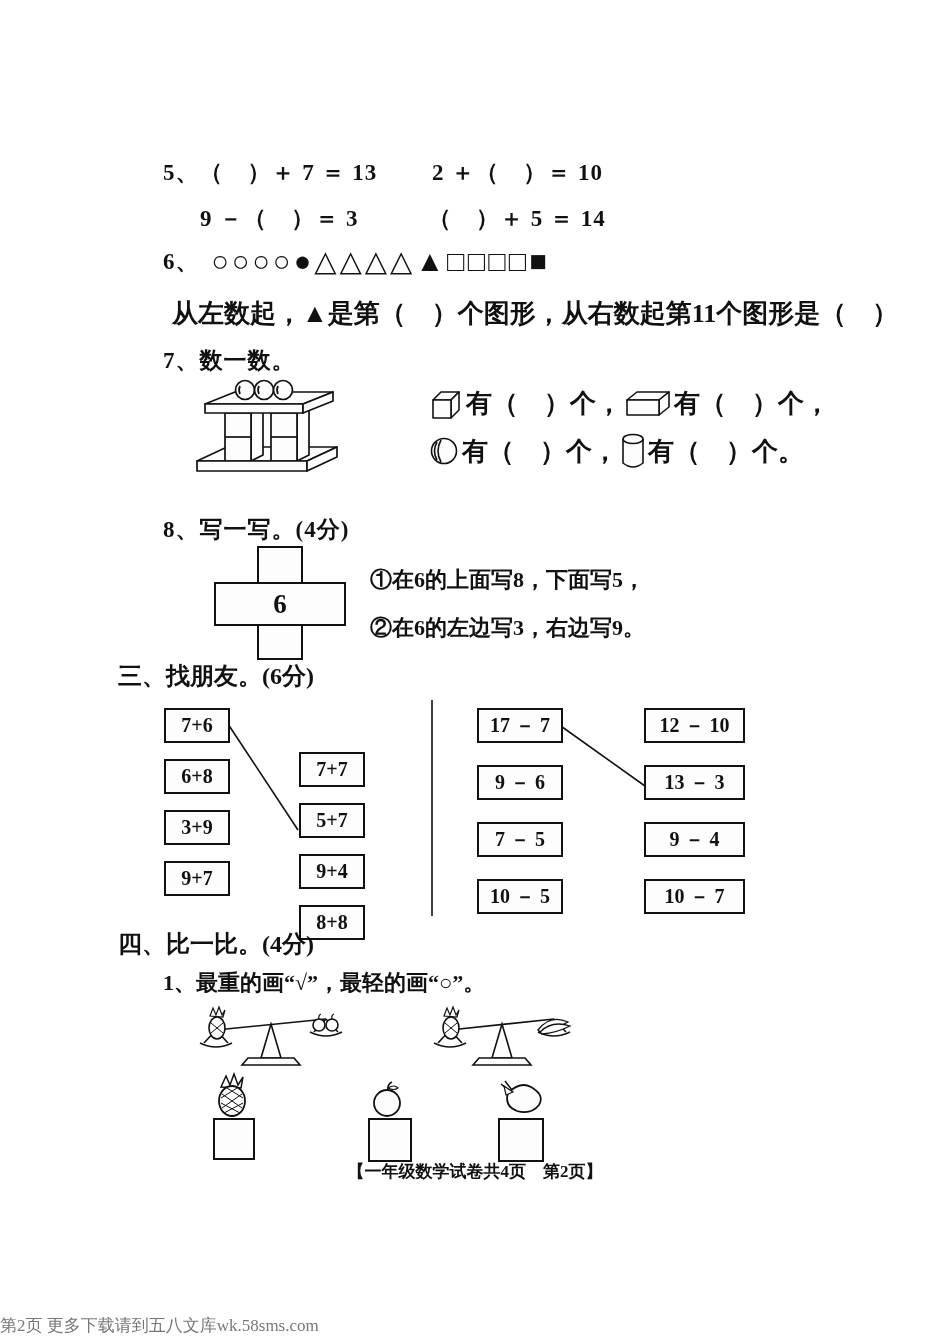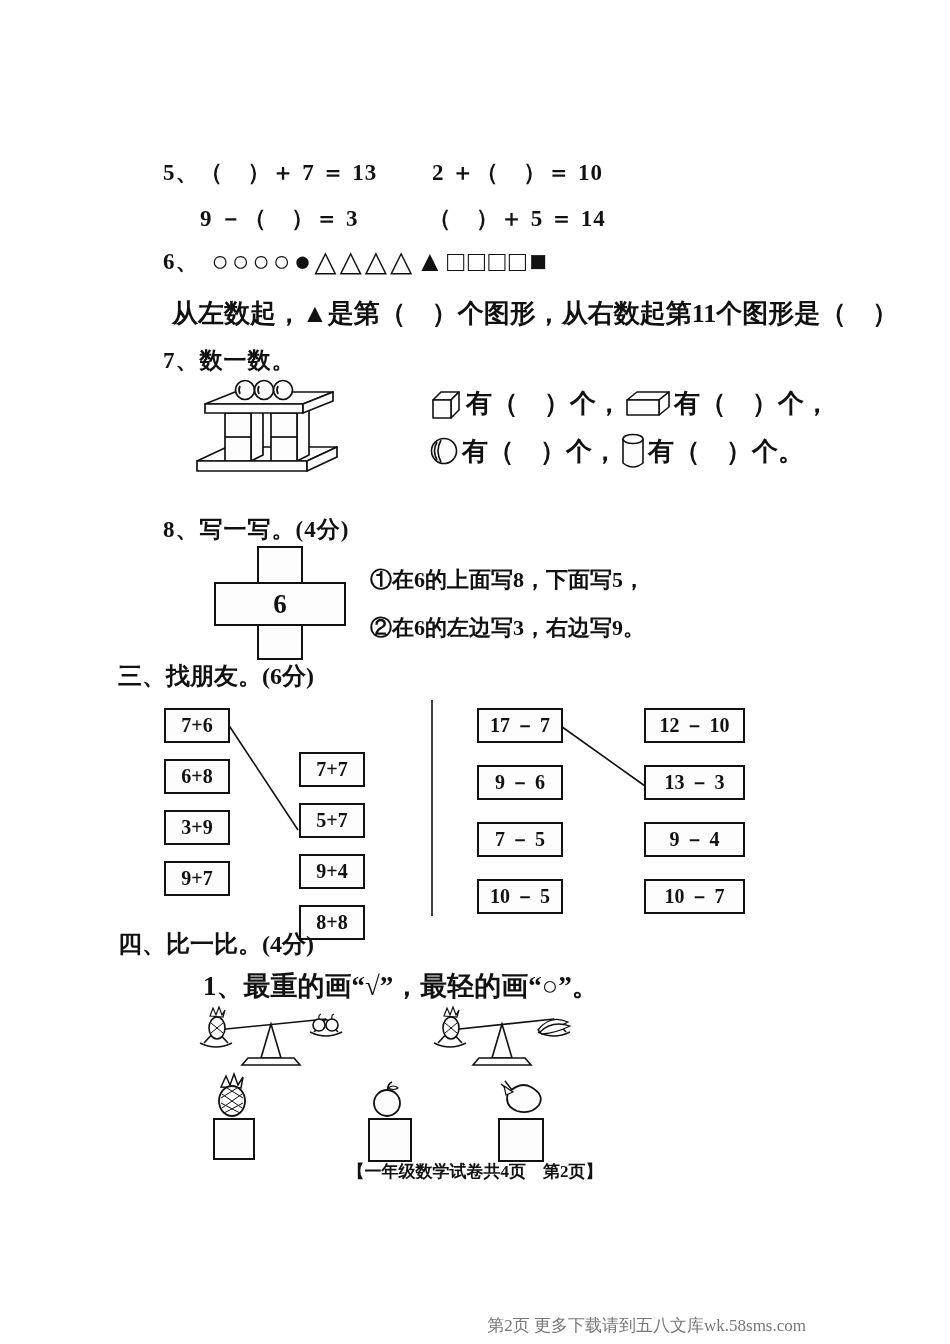--- a/index.html
+++ b/index.html
@@ -14,22 +14,22 @@
   .qline{display:flex;align-items:center;gap:2px;}
   .mcol{position:absolute;display:flex;flex-direction:column;}
   .mcol.g20{gap:16px;}
   .mcol.g22{gap:22px;}
   .mbox{border:2px solid #111;height:31px;display:flex;align-items:center;justify-content:center;
         font-size:20px;font-weight:700;background:#fdfdfd;white-space:nowrap;}
   .w64{width:62px;}.w82{width:82px;}.w97{width:97px;}
   .ansbox{position:absolute;border:2px solid #111;background:#fdfdfd;}
   .footer-note{position:absolute;left:0;top:1160px;width:950px;text-align:center;
                font-size:17px;font-weight:700;}
-  .bottom-bar{position:absolute;left:0;top:1314px;width:782px;text-align:right;
-              font-size:17px;color:#777;font-weight:400;padding-left:24px;}
+  .bottom-bar{position:absolute;left:0;top:1314px;width:782px;text-align:left;
+              font-size:17px;color:#777;font-weight:400;}
   svg{display:block;}
   .inline-icon{display:inline-block;vertical-align:middle;}
 </style>
 </head>
 <body>
 
 <div class="page">
 
   <div class="abs eq" style="left:163px;top:157px;">
     <span>5、</span><span>（　）＋ 7 ＝ 13</span>
@@ -167,21 +167,21 @@
     <div class="mbox w82">10 － 5</div>
   </div>
   <div class="mcol g22" style="left:644px;top:708px;">
     <div class="mbox w97">12 － 10</div>
     <div class="mbox w97">13 － 3</div>
     <div class="mbox w97">9 － 4</div>
     <div class="mbox w97">10 － 7</div>
   </div>
 
   <div class="abs title" style="left:118px;top:928px;">四、比一比。(4分)</div>
-  <div class="abs cn" style="left:163px;top:968px;font-size:27px;margin-left:40px;">1、最重的画“√”，最轻的画“○”。</div>
+  <div class="abs cn" style="left:163px;top:968px;font-size:22px;">1、最重的画“√”，最轻的画“○”。</div>
 
   <svg class="abs" style="left:192px;top:1000px;" width="160" height="78" viewBox="0 0 160 78">
     <g fill="none" stroke="#111" stroke-width="1.6">
       <polygon points="79,24 69,58 89,58" fill="#fdfdfd"></polygon>
       <polygon points="56,58 102,58 108,65 50,65" fill="#fdfdfd"></polygon>
       <line x1="24" y1="30" x2="134" y2="19"></line>
       <line x1="24" y1="30" x2="12" y2="43"></line>
       <line x1="24" y1="30" x2="36" y2="43"></line>
       <path d="M8,43 Q24,51 40,43"></path>
       <line x1="134" y1="19" x2="122" y2="32"></line>

